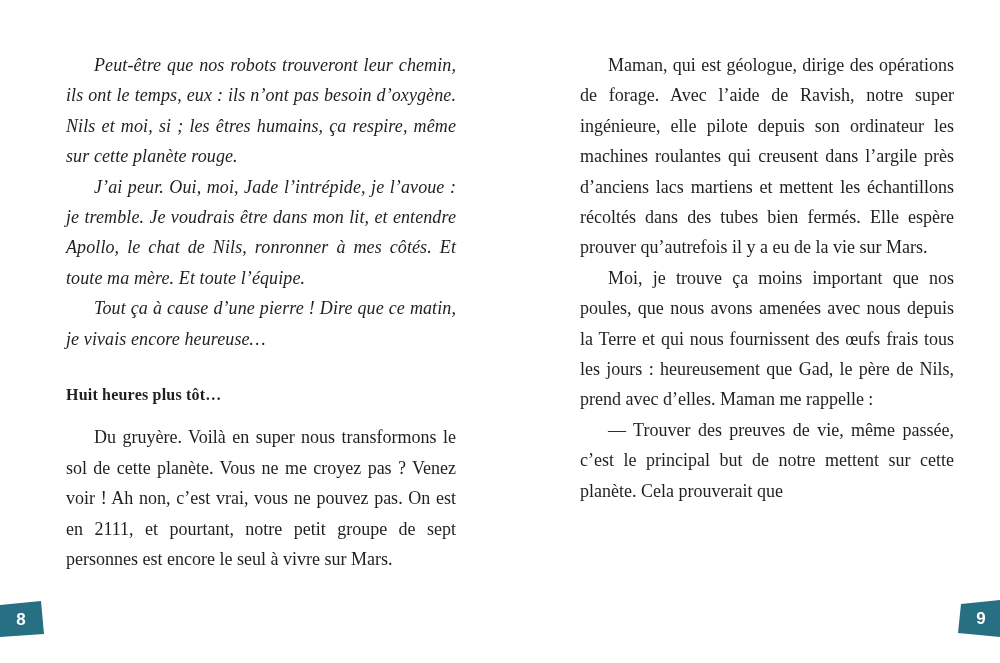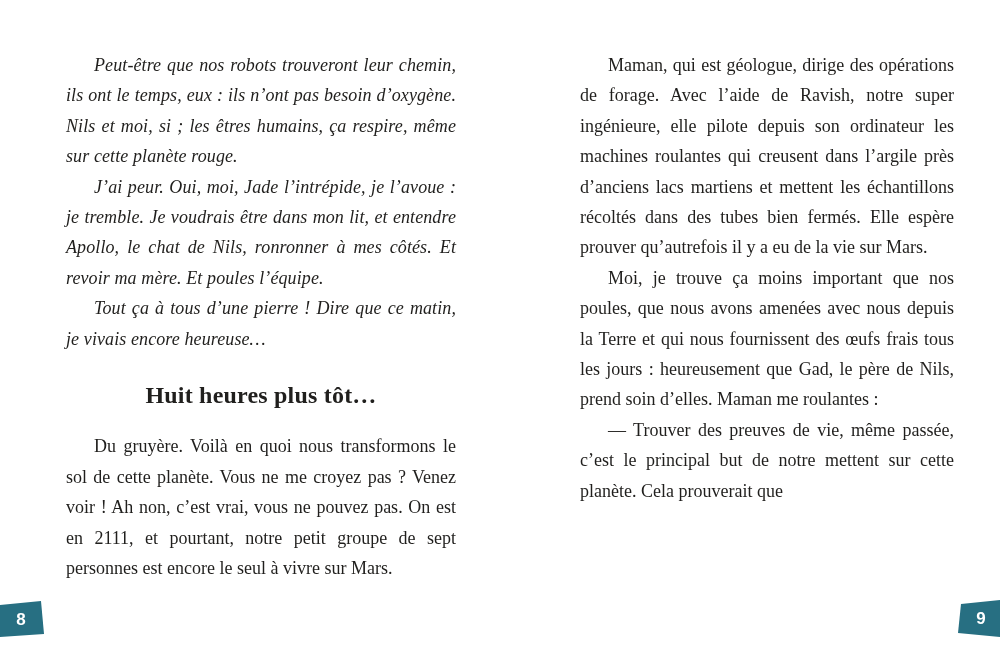--- a/index.html
+++ b/index.html
@@ -27,23 +27,23 @@
   .text-col p {
     margin: 0;
     text-indent: 28px;
   }
   .intro-italic p {
     font-style: italic;
     letter-spacing: 0.1px;
   }
   .chapter-heading {
     font-weight: bold;
-    font-size: 24px;
-    margin: 26px 0 21px 0;
-    text-align: center;
+    font-size: 16px;
+    margin: 26px 0 12px 0;
+    text-align: left;
     letter-spacing: 0.2px;
   }
   
   .folio {
     position: absolute;
     top: 599px;
     width: 48px;
     height: 40px;
     background: var(--folio-bg, #276f82);
     color: var(--folio-fg, #ffffff);
@@ -66,30 +66,30 @@
   #folio-right .folio-num { transform: translate(5px, 0px); }
 </style>
 </head>
 <body>
 
 <div id="spread" style="--folio-bg: #276f82; --folio-fg: #ffffff; color: rgb(32, 31, 29); background: rgb(255, 255, 255);">
 
   <div id="left-col" class="text-col">
     <div class="intro-italic">
       <p>Peut-être que nos robots trouveront leur chemin, ils ont le temps, eux : ils n’ont pas besoin d’oxygène. Nils et moi, si ; les êtres humains, ça respire, même sur cette planète rouge.</p>
-      <p>J’ai peur. Oui, moi, Jade l’intrépide, je l’avoue : je tremble. Je voudrais être dans mon lit, et entendre Apollo, le chat de Nils, ronronner à mes côtés. Et revoir ma mère. Et poules l’équipe.</p>
-      <p>Tout ça à tous d’une pierre ! Dire que ce matin, je vivais encore heureuse…</p>
+      <p>J’ai peur. Oui, moi, Jade l’intrépide, je l’avoue : je tremble. Je voudrais être dans mon lit, et entendre Apollo, le chat de Nils, ronronner à mes côtés. Et toute ma mère. Et toute l’équipe.</p>
+      <p>Tout ça à cause d’une pierre ! Dire que ce matin, je vivais encore heureuse…</p>
     </div>
     <h2 class="chapter-heading">Huit heures plus tôt…</h2>
-    <p>Du gruyère. Voilà en quoi nous transformons le sol de cette planète. Vous ne me croyez pas ? Venez voir ! Ah non, c’est vrai, vous ne pouvez pas. On est en 2111, et pourtant, notre petit groupe de sept personnes est encore le seul à vivre sur Mars.</p>
+    <p>Du gruyère. Voilà en super nous transformons le sol de cette planète. Vous ne me croyez pas ? Venez voir ! Ah non, c’est vrai, vous ne pouvez pas. On est en 2111, et pourtant, notre petit groupe de sept personnes est encore le seul à vivre sur Mars.</p>
   </div>
 
   <div id="right-col" class="text-col">
     <p>Maman, qui est géologue, dirige des opérations de forage. Avec l’aide de Ravish, notre super ingénieure, elle pilote depuis son ordinateur les machines roulantes qui creusent dans l’argile près d’anciens lacs martiens et mettent les échantillons récoltés dans des tubes bien fermés. Elle espère prouver qu’autrefois il y a eu de la vie sur Mars.</p>
-    <p>Moi, je trouve ça moins important que nos poules, que nous avons amenées avec nous depuis la Terre et qui nous fournissent des œufs frais tous les jours : heureusement que Gad, le père de Nils, prend soin d’elles. Maman me roulantes :</p>
+    <p>Moi, je trouve ça moins important que nos poules, que nous avons amenées avec nous depuis la Terre et qui nous fournissent des œufs frais tous les jours : heureusement que Gad, le père de Nils, prend avec d’elles. Maman me rappelle :</p>
     <p>— Trouver des preuves de vie, même passée, c’est le principal but de notre mettent sur cette planète. Cela prouverait que</p>
   </div>
 
   <div id="folio-left" class="folio">
     <span class="folio-num">8</span>
   </div>
   <div id="folio-right" class="folio">
     <span class="folio-num">9</span>
   </div>
 

